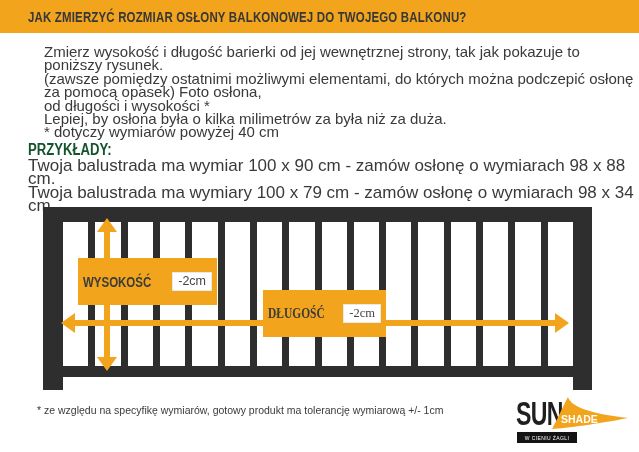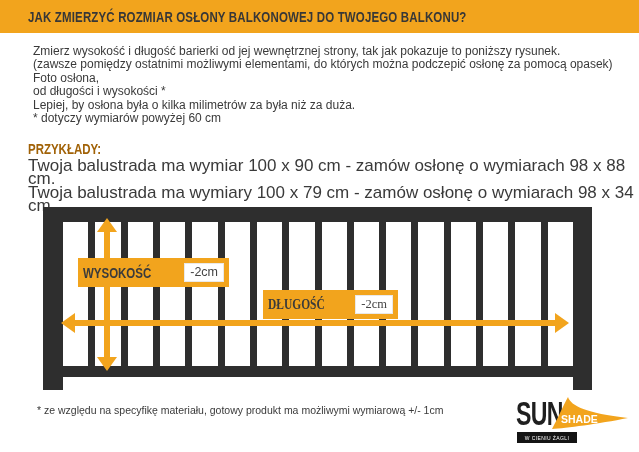--- a/index.html
+++ b/index.html
@@ -15,22 +15,22 @@
   .condensed{display:inline-block;transform:scaleX(0.82);transform-origin:0 50%;white-space:nowrap;}
 
   
   .header{
     position:absolute;left:0;top:0;width:639px;height:33px;background:var(--orange);
     display:flex;align-items:center;padding-left:28px;box-sizing:border-box;
   }
   .header .title{font-weight:bold;font-size:14px;color:#373737;letter-spacing:.2px;}
 
   
-  .instructions{position:absolute;left:33px;top:45px;font-size:12px;line-height:13.4px;}
-  .examples-heading{position:absolute;left:28px;top:141px;font-size:14px;font-weight:bold;color:#a16207;}
+  .instructions{position:absolute;left:44px;top:45px;font-size:15px;line-height:13.4px;}
+  .examples-heading{position:absolute;left:28px;top:141px;font-size:16px;font-weight:bold;color:#14532d;}
   .examples{position:absolute;left:28px;top:159px;font-size:17px;line-height:13.4px;}
 
   
   .diagram{position:absolute;left:43px;top:207px;width:549px;height:183px;}
   .top-rail{position:absolute;left:0;top:0;width:549px;height:15px;background:var(--dark);}
   .left-post{position:absolute;left:0;top:0;width:20px;height:183px;background:var(--dark);}
   .right-post{position:absolute;right:0;top:0;width:19px;height:183px;background:var(--dark);}
   .bottom-rail{position:absolute;left:12px;top:159px;width:525px;height:11px;background:var(--dark);}
   .bars{position:absolute;left:20px;top:15px;width:510px;height:144px;display:flex;justify-content:space-evenly;}
   .bar{width:7px;height:144px;background:var(--dark);}
@@ -41,25 +41,25 @@
   .v-arrow .shaft{width:6px;flex:1;background:var(--orange);}
   .v-arrow .head-down{width:0;height:0;border-left:10px solid transparent;border-right:10px solid transparent;border-top:14px solid var(--orange);}
   .h-arrow{position:absolute;left:18px;top:106px;width:508px;height:20px;display:flex;align-items:center;}
   .h-arrow .head-left{width:0;height:0;border-top:10px solid transparent;border-bottom:10px solid transparent;border-right:14px solid var(--orange);}
   .h-arrow .shaft{height:6px;flex:1;background:var(--orange);}
   .h-arrow .head-right{width:0;height:0;border-top:10px solid transparent;border-bottom:10px solid transparent;border-left:14px solid var(--orange);}
 
   
   .measure-label{
     position:absolute;display:flex;align-items:center;background:var(--orange);
-    padding:5px 5px;height:19px;
+    padding:14px 5px;height:19px;
   }
   .measure-label .name{font-weight:bold;font-size:14px;color:#3b3b3b;}
   .measure-label .value-box{
-    background:#fff;margin-left:18px;padding:0 5px;font-size:12.5px;color:#444;
+    background:#fff;margin-left:6px;padding:0 5px;font-size:12.5px;color:#444;
     height:17px;line-height:17px;border:1px solid #e9e9e9;
   }
   .label-wysokosc{left:35px;top:51px;}
   .label-dlugosc{left:220px;top:83px;font-family:Liberation Serif, serif;}
 
   
   .footnote{position:absolute;left:37px;top:404px;font-size:10.5px;}
 
   
   .logo{position:absolute;left:516px;top:396px;width:112px;height:54px;}
@@ -80,21 +80,21 @@
 
   <div class="header">
     <span class="title condensed">JAK ZMIERZYĆ ROZMIAR OSŁONY BALKONOWEJ DO TWOJEGO BALKONU?</span>
   </div>
 
   <div class="instructions">
     <div>Zmierz wysokość i długość barierki od jej wewnętrznej strony, tak jak pokazuje to poniższy rysunek.</div>
     <div>(zawsze pomiędzy ostatnimi możliwymi elementami, do których można podczepić osłonę za pomocą opasek) Foto osłona,</div>
     <div>od długości i wysokości *</div>
     <div>Lepiej, by osłona była o kilka milimetrów za była niż za duża.</div>
-    <div>* dotyczy wymiarów powyżej 60 cm</div>
+    <div>* dotyczy wymiarów powyżej 40 cm</div>
   </div>
 
   <div class="examples-heading">
     <span class="condensed">PRZYKŁADY:</span>
   </div>
 
   <div class="examples">
     <div>Twoja balustrada ma wymiar 100 x 90 cm - zamów osłonę o wymiarach 98 x 88 cm.</div>
     <div>Twoja balustrada ma wymiary 100 x 79 cm - zamów osłonę o wymiarach 98 x 34 cm.</div>
   </div>
@@ -138,21 +138,21 @@
       <span class="name condensed">WYSOKOŚĆ</span>
       <span class="value-box">-2cm</span>
     </div>
 
     <div class="measure-label label-dlugosc">
       <span class="name condensed">DŁUGOŚĆ</span>
       <span class="value-box">-2cm</span>
     </div>
   </div>
 
-  <div class="footnote">* ze względu na specyfikę materiału, gotowy produkt ma możliwymi wymiarową +/- 1cm</div>
+  <div class="footnote">* ze względu na specyfikę wymiarów, gotowy produkt ma tolerancję wymiarową +/- 1cm</div>
 
   <div class="logo">
     <span class="sun">SUN</span>
     <svg width="76" height="36" viewBox="0 0 76 36">
       <path d="M16 0 C19 9 34 16 76 21 C46 27 14 31 0 32 C6 21 11 9 16 0 Z" fill="#F2A41D"></path>
       <text x="9" y="26" fill="#ffffff" font-family="Liberation Sans, sans-serif" font-size="10.5" font-weight="bold">SHADE</text>
     </svg>
     <div class="tagline">W CIENIU ŻAGLI</div>
   </div>
 

